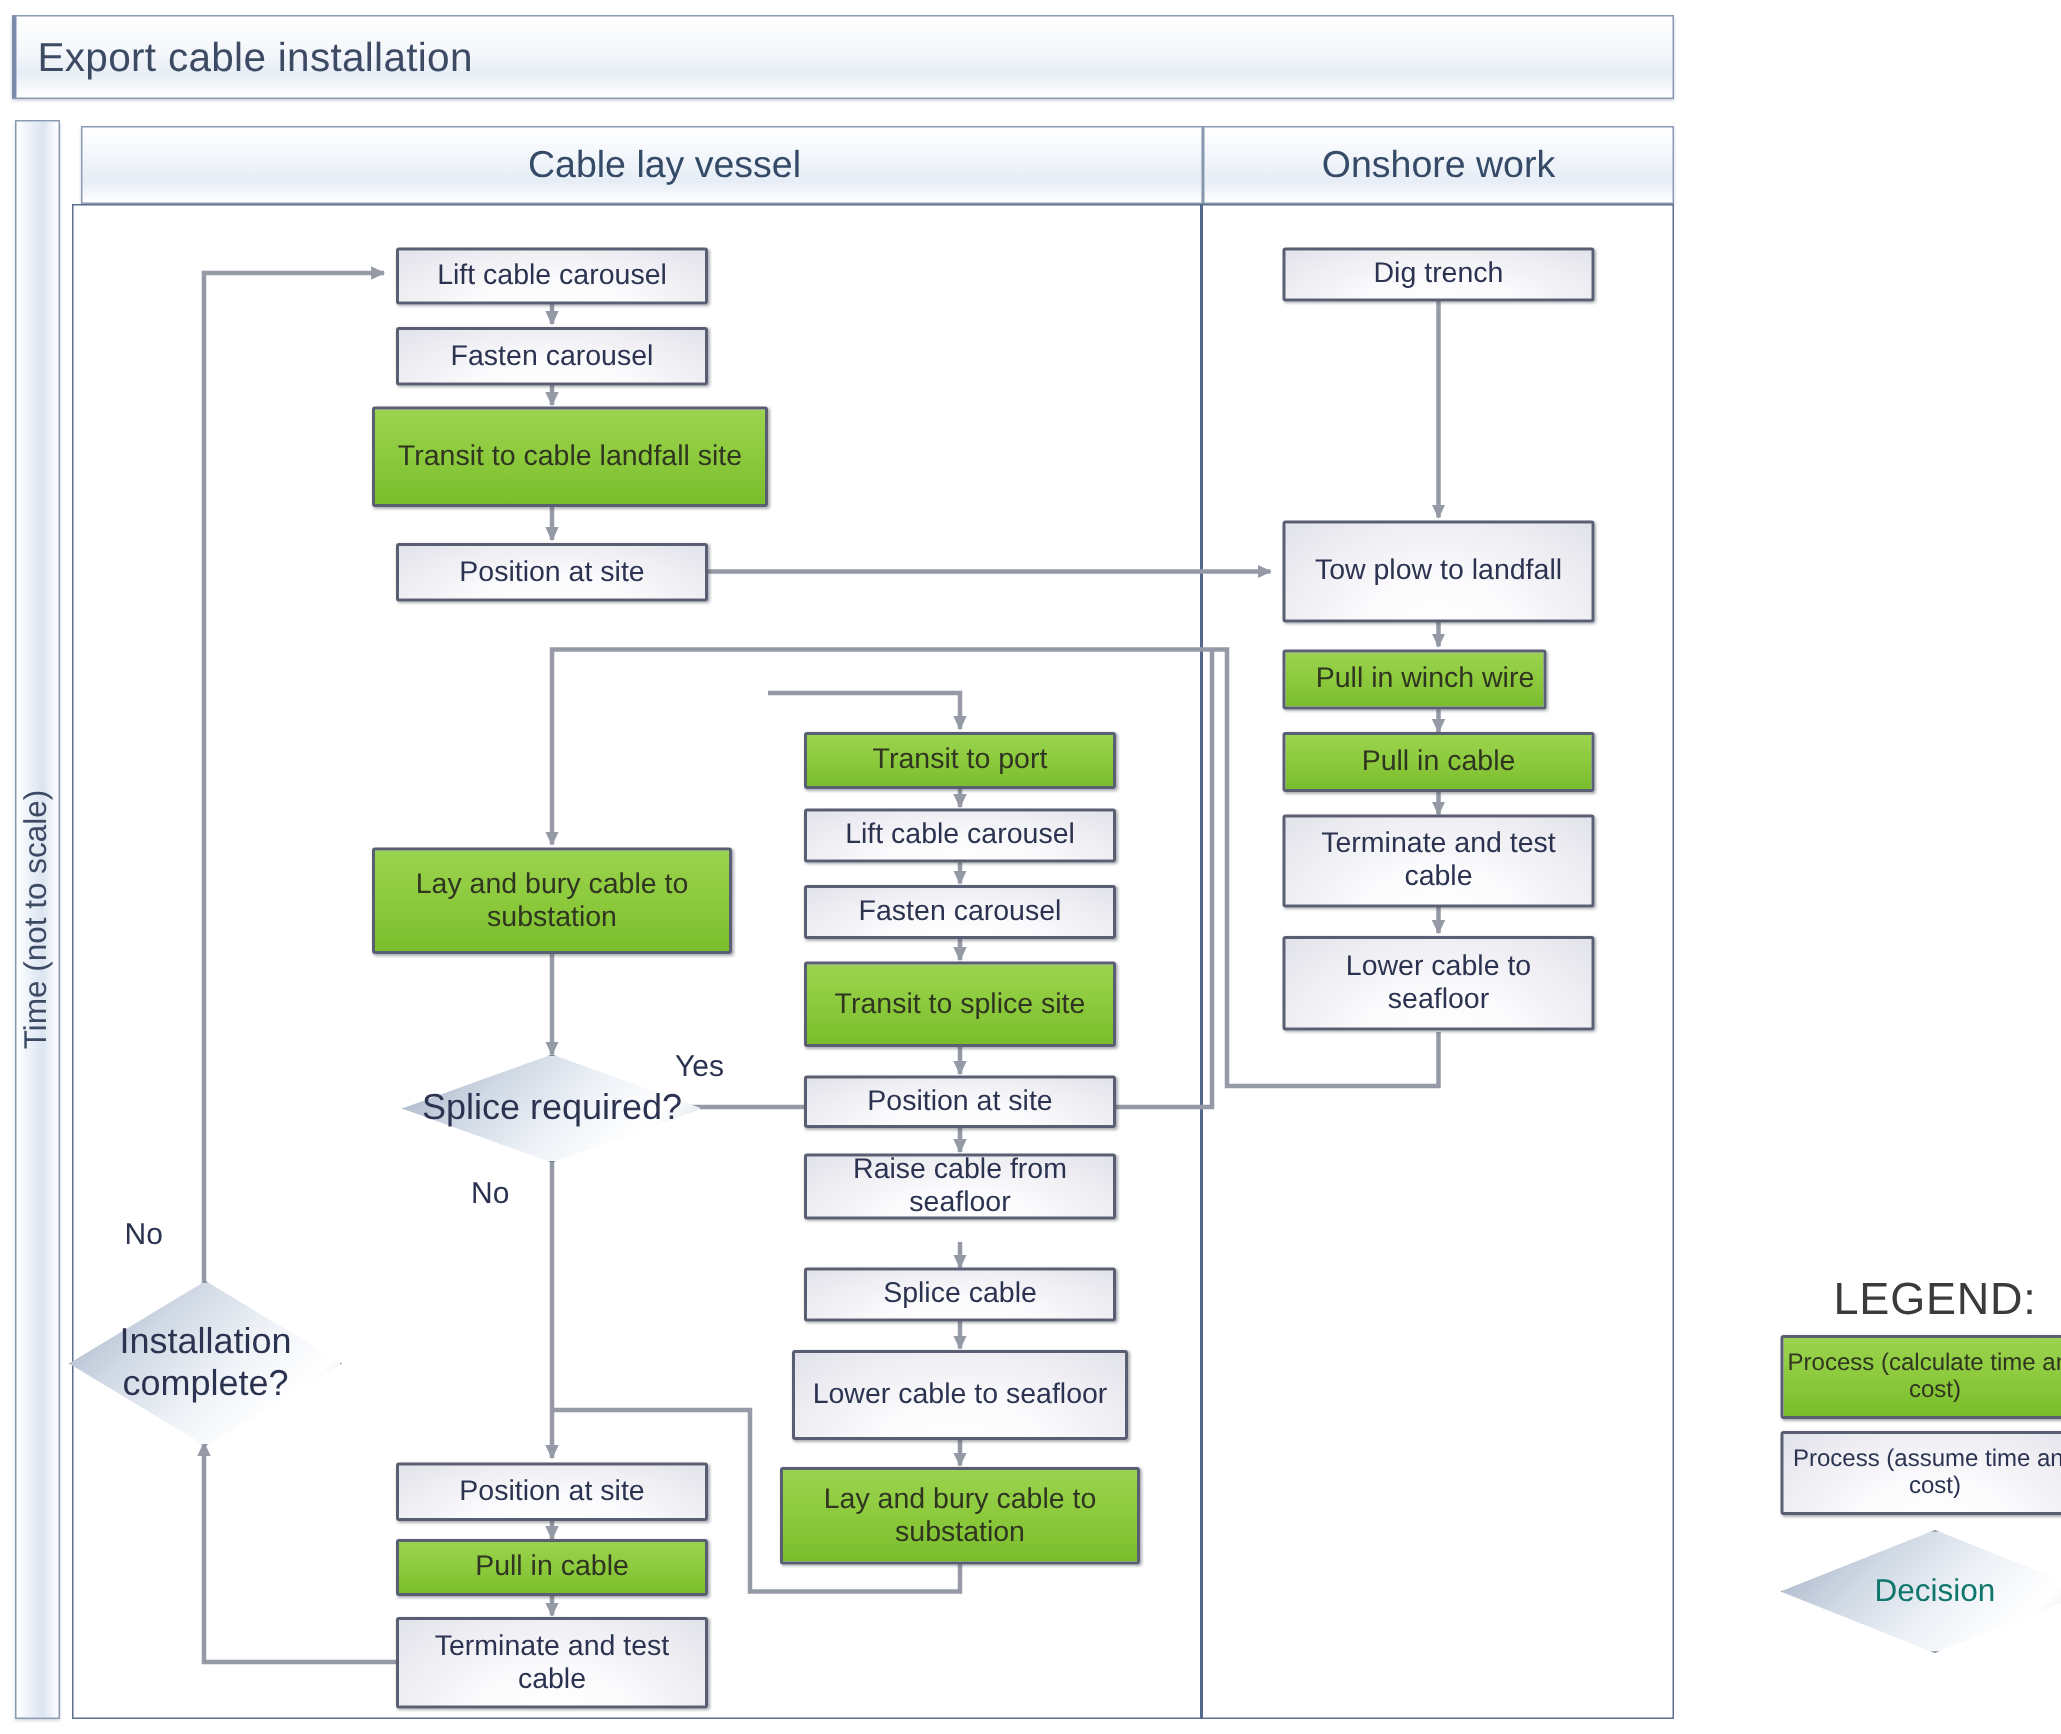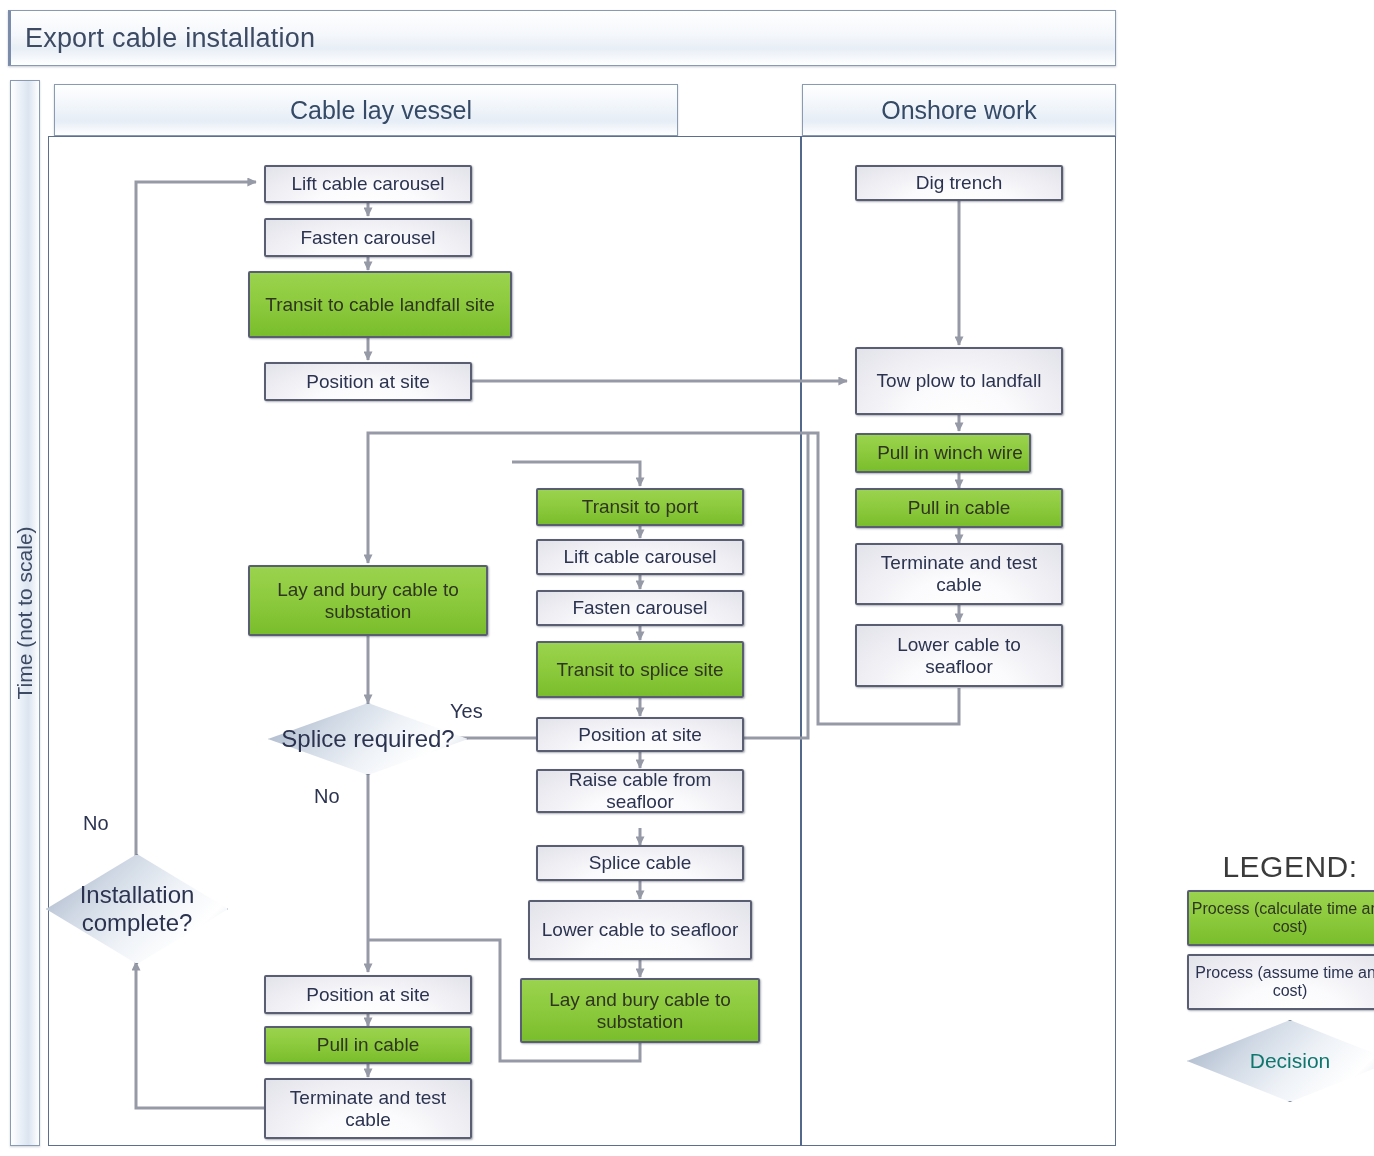--- a/index.html
+++ b/index.html
@@ -39,21 +39,21 @@
   }
 
   .lane-head{
     position:absolute;top:84px;height:52px;
     background:linear-gradient(180deg,#ffffff 0%,#f2f6fb 40%,#e6edf6 72%,#ffffff 100%);
     border:1px solid #8a9ab3;box-sizing:border-box;
     display:flex;align-items:center;justify-content:center;
     box-shadow:0 1px 2px rgba(90,104,128,.3);
   }
   .lane-head span{font-size:25px;color:#344a66;}
-  #lane-head-vessel{left:54px;width:624px;padding-left:30px;}
+  #lane-head-vessel{left:54px;width:748px;padding-left:30px;}
   #lane-head-onshore{left:802px;width:314px;}
 
   
   .node{
     position:absolute;box-sizing:border-box;
     border:2px solid #595e72;border-radius:2px;
     display:flex;align-items:center;justify-content:center;text-align:center;
     font-size:19px;line-height:1.15;color:#2d3347;
     padding:2px 5px;
     box-shadow:1px 1px 2px rgba(70,76,92,.45);

